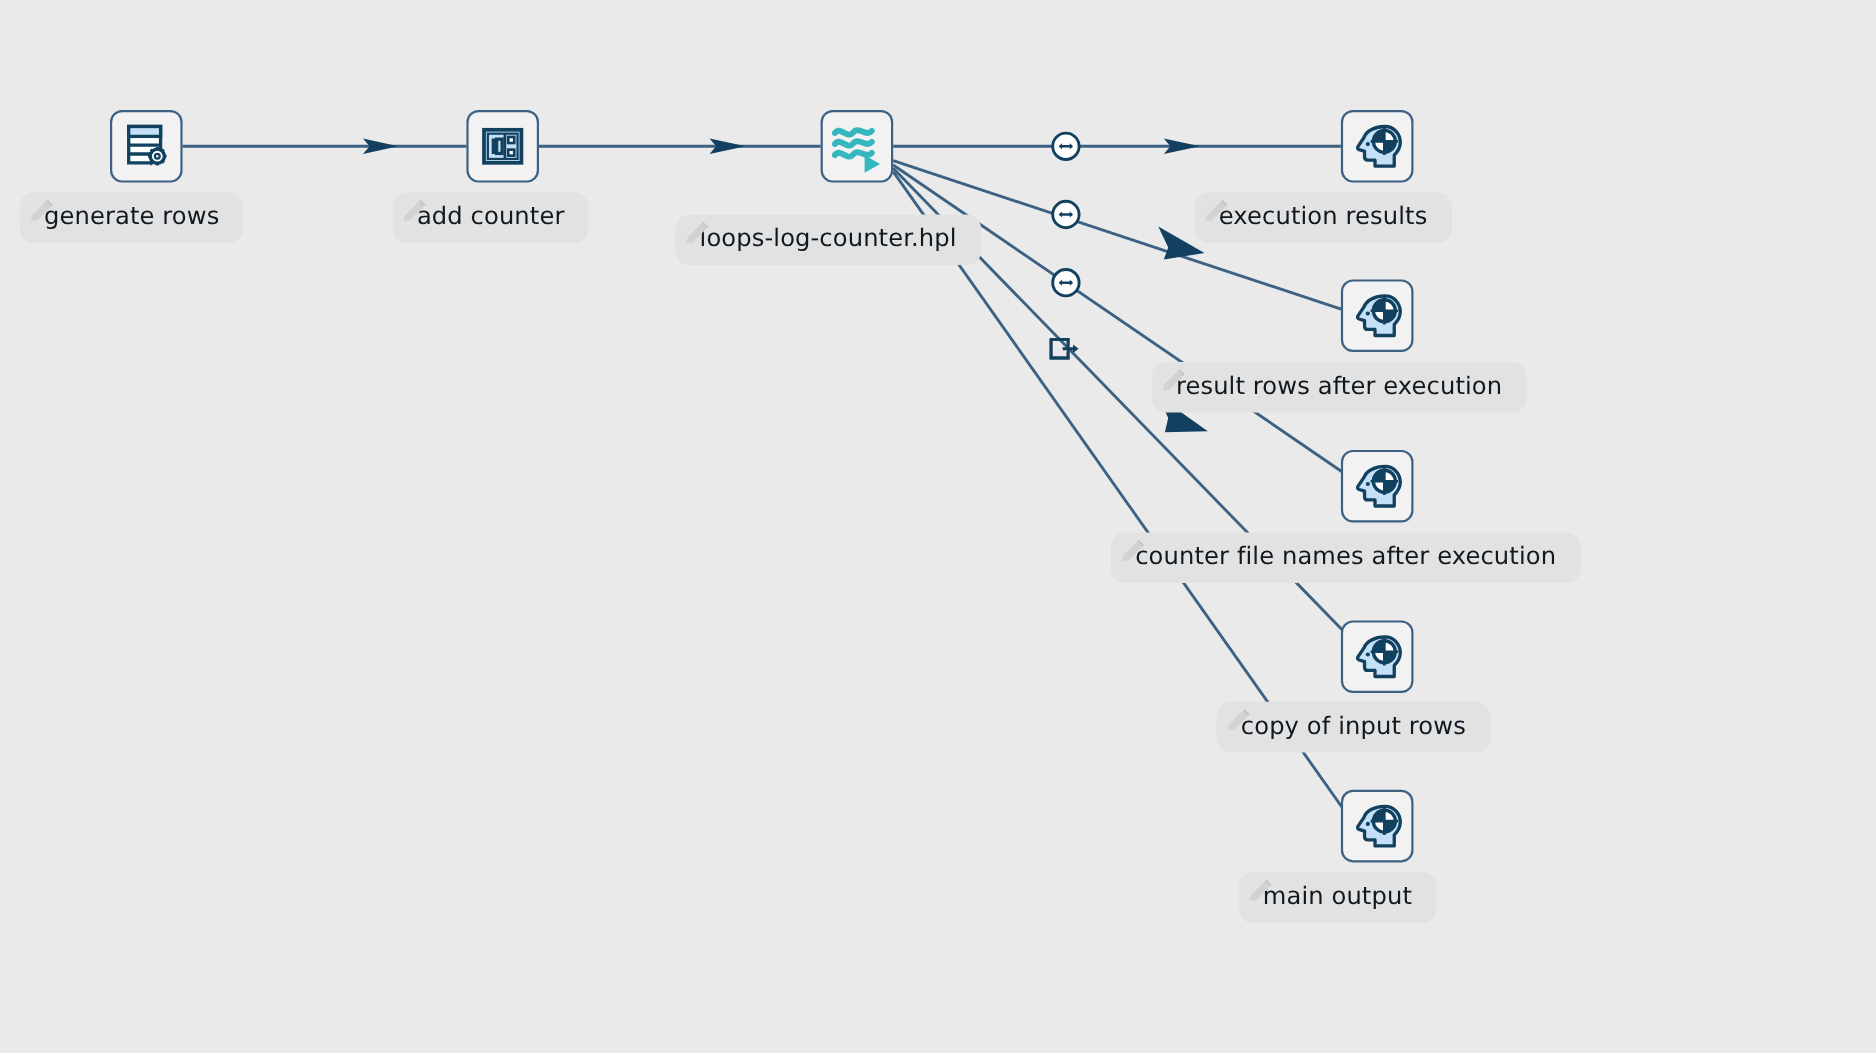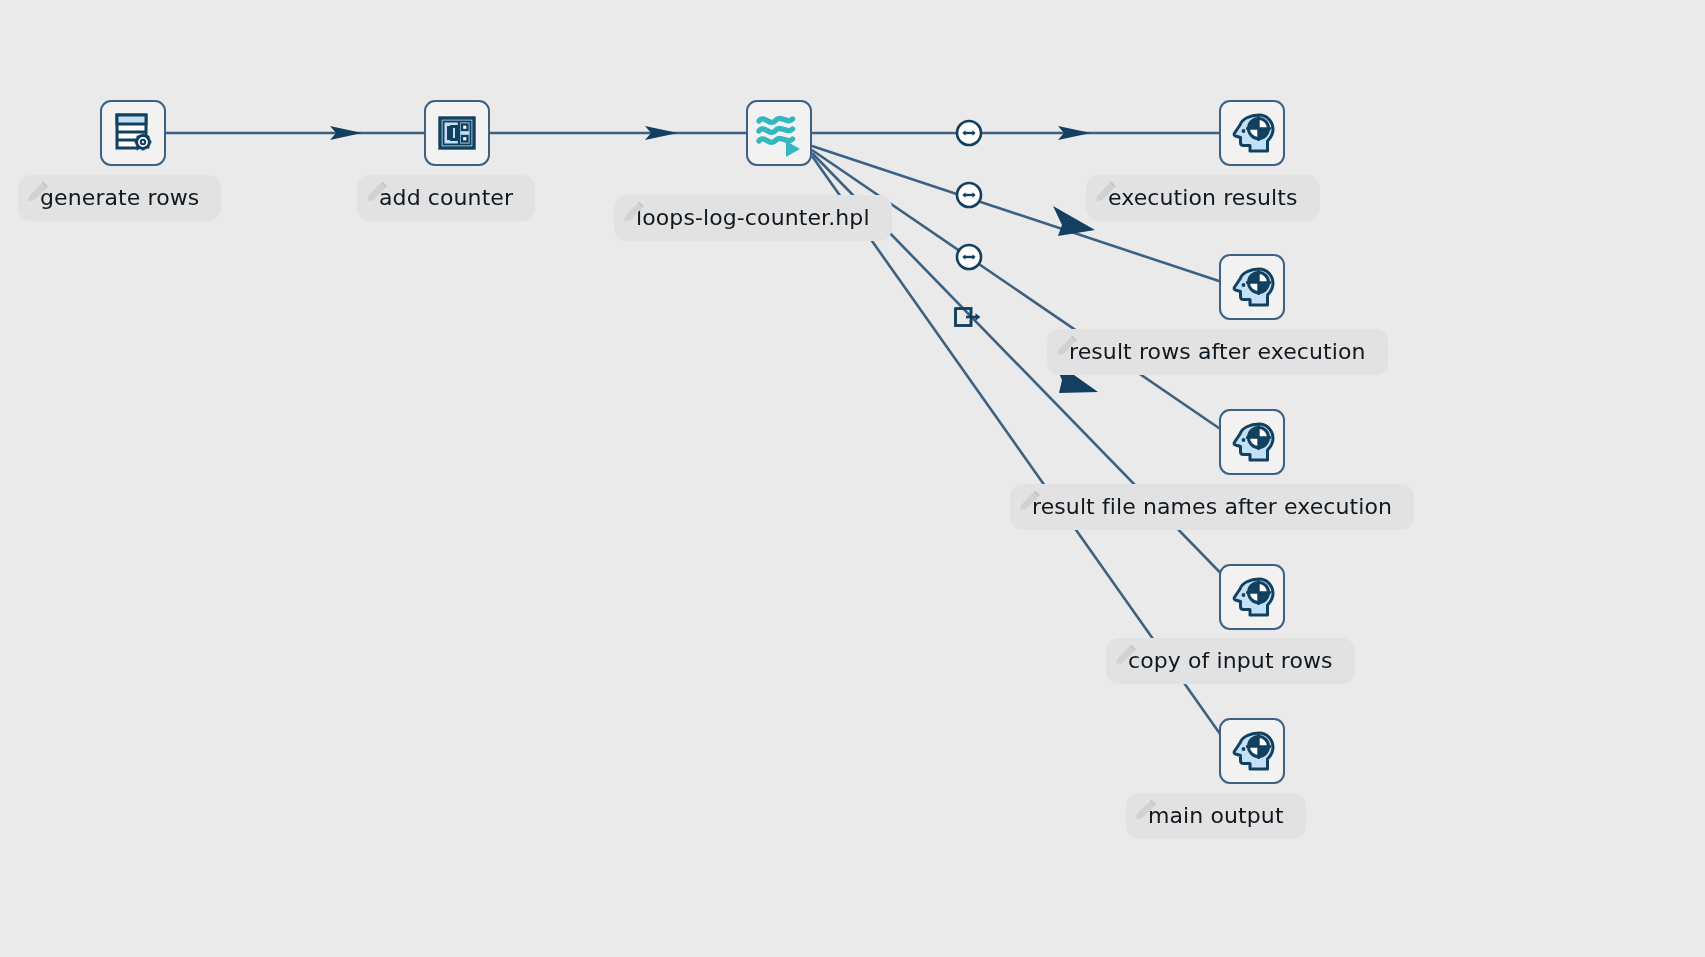--- a/index.html
+++ b/index.html
@@ -302,21 +302,21 @@
       <path d="M16 4.5 L20 8.5" stroke="#c6c6c6" stroke-width="1.6"></path>
     </svg>
     <span>result rows after execution</span>
   </div>
 
   <div class="label" style="left:1010px; top:484px;">
     <svg class="pencil" viewBox="0 0 24 24">
       <path d="M3.5 20.5 L4.5 16 L16 4.5 L20 8.5 L8.5 20 Z" fill="#d2d2d2"></path>
       <path d="M16 4.5 L20 8.5" stroke="#c6c6c6" stroke-width="1.6"></path>
     </svg>
-    <span>result file names after execution</span>
+    <span>counter file names after execution</span>
   </div>
 
   <div class="label" style="left:1106px; top:638px;justify-content:center;">
     <svg class="pencil" viewBox="0 0 24 24">
       <path d="M3.5 20.5 L4.5 16 L16 4.5 L20 8.5 L8.5 20 Z" fill="#d2d2d2"></path>
       <path d="M16 4.5 L20 8.5" stroke="#c6c6c6" stroke-width="1.6"></path>
     </svg>
     <span>copy of input rows</span>
   </div>
 

